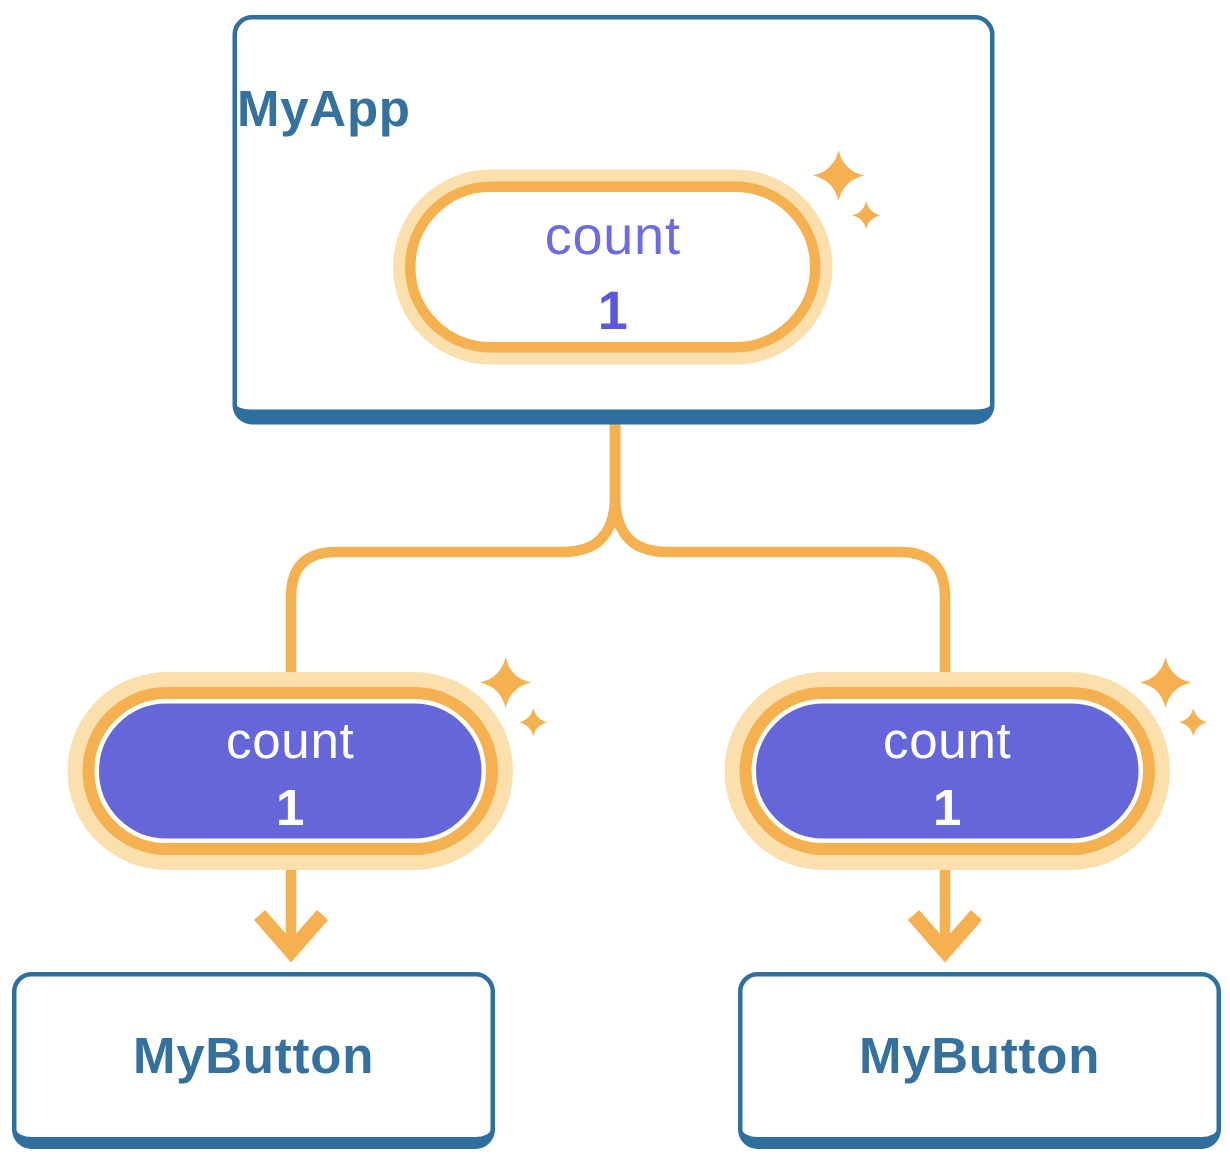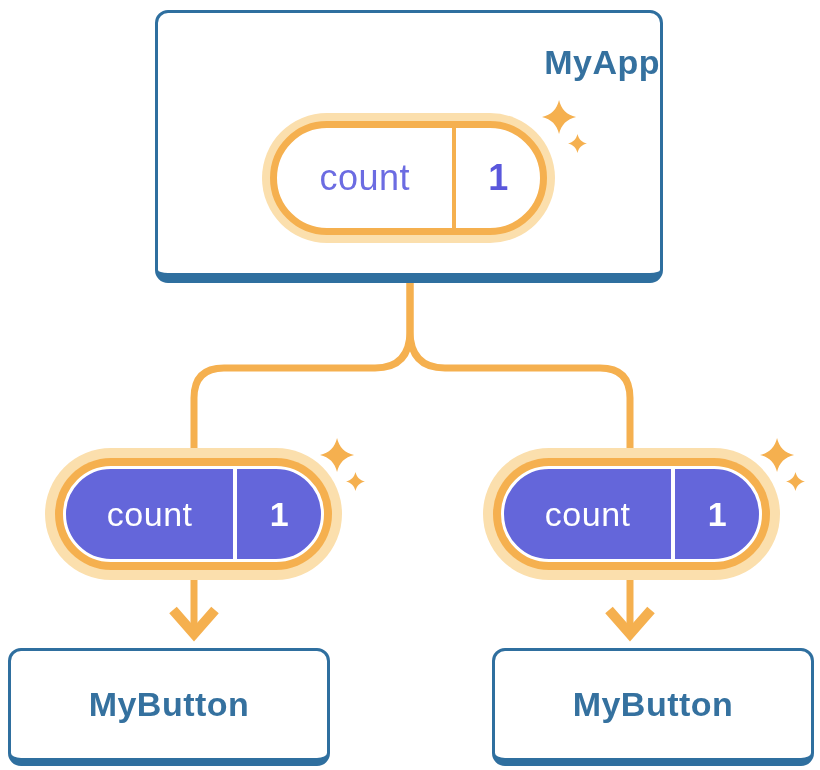--- a/index.html
+++ b/index.html
@@ -11,24 +11,24 @@
   .comp-box{
     position:absolute;background:#fff;border:3px solid #2F6F9F;border-bottom-width:10px;
     border-radius:13px;box-sizing:border-box;z-index:1;
   }
   .comp-box.parent{left:155px;top:10px;width:508px;height:273px;}
   .comp-box.child-left{left:8px;top:648px;width:322px;height:118px;border-bottom-width:8px;display:flex;align-items:center;justify-content:center;}
   .comp-box.child-right{left:492px;top:648px;width:322px;height:118px;border-bottom-width:8px;display:flex;align-items:center;justify-content:center;}
   .comp-title{
     color:#35719F;font-size:34px;font-weight:700;letter-spacing:.5px;
   }
-  .comp-box.parent .comp-title{display:block;text-align:right;padding-top:30px;}
+  .comp-box.parent .comp-title{display:block;text-align:left;padding-top:41px;}
   .pill{
     position:absolute;box-sizing:border-box;border-radius:999px;display:flex;
-    align-items:stretch;z-index:2;
+    align-items:stretch;z-index:2;flex-direction:column;
   }
   .pill.state{
     left:270px;top:121px;width:277px;height:114px;background:#fff;
     border:7px solid #F5B04F;box-shadow:0 0 0 8px #FBDFAD;
   }
   .pill.state .pill-label{flex:2.1;display:flex;align-items:center;justify-content:center;
     color:#6C6CE2;font-size:36px;font-weight:400;letter-spacing:.5px;}
   .pill.state .pill-divider{width:4px;background:#F5B04F;}
   .pill.state .pill-value{flex:1;display:flex;align-items:center;justify-content:center;
     color:#5A57DC;font-size:36px;font-weight:700;}

